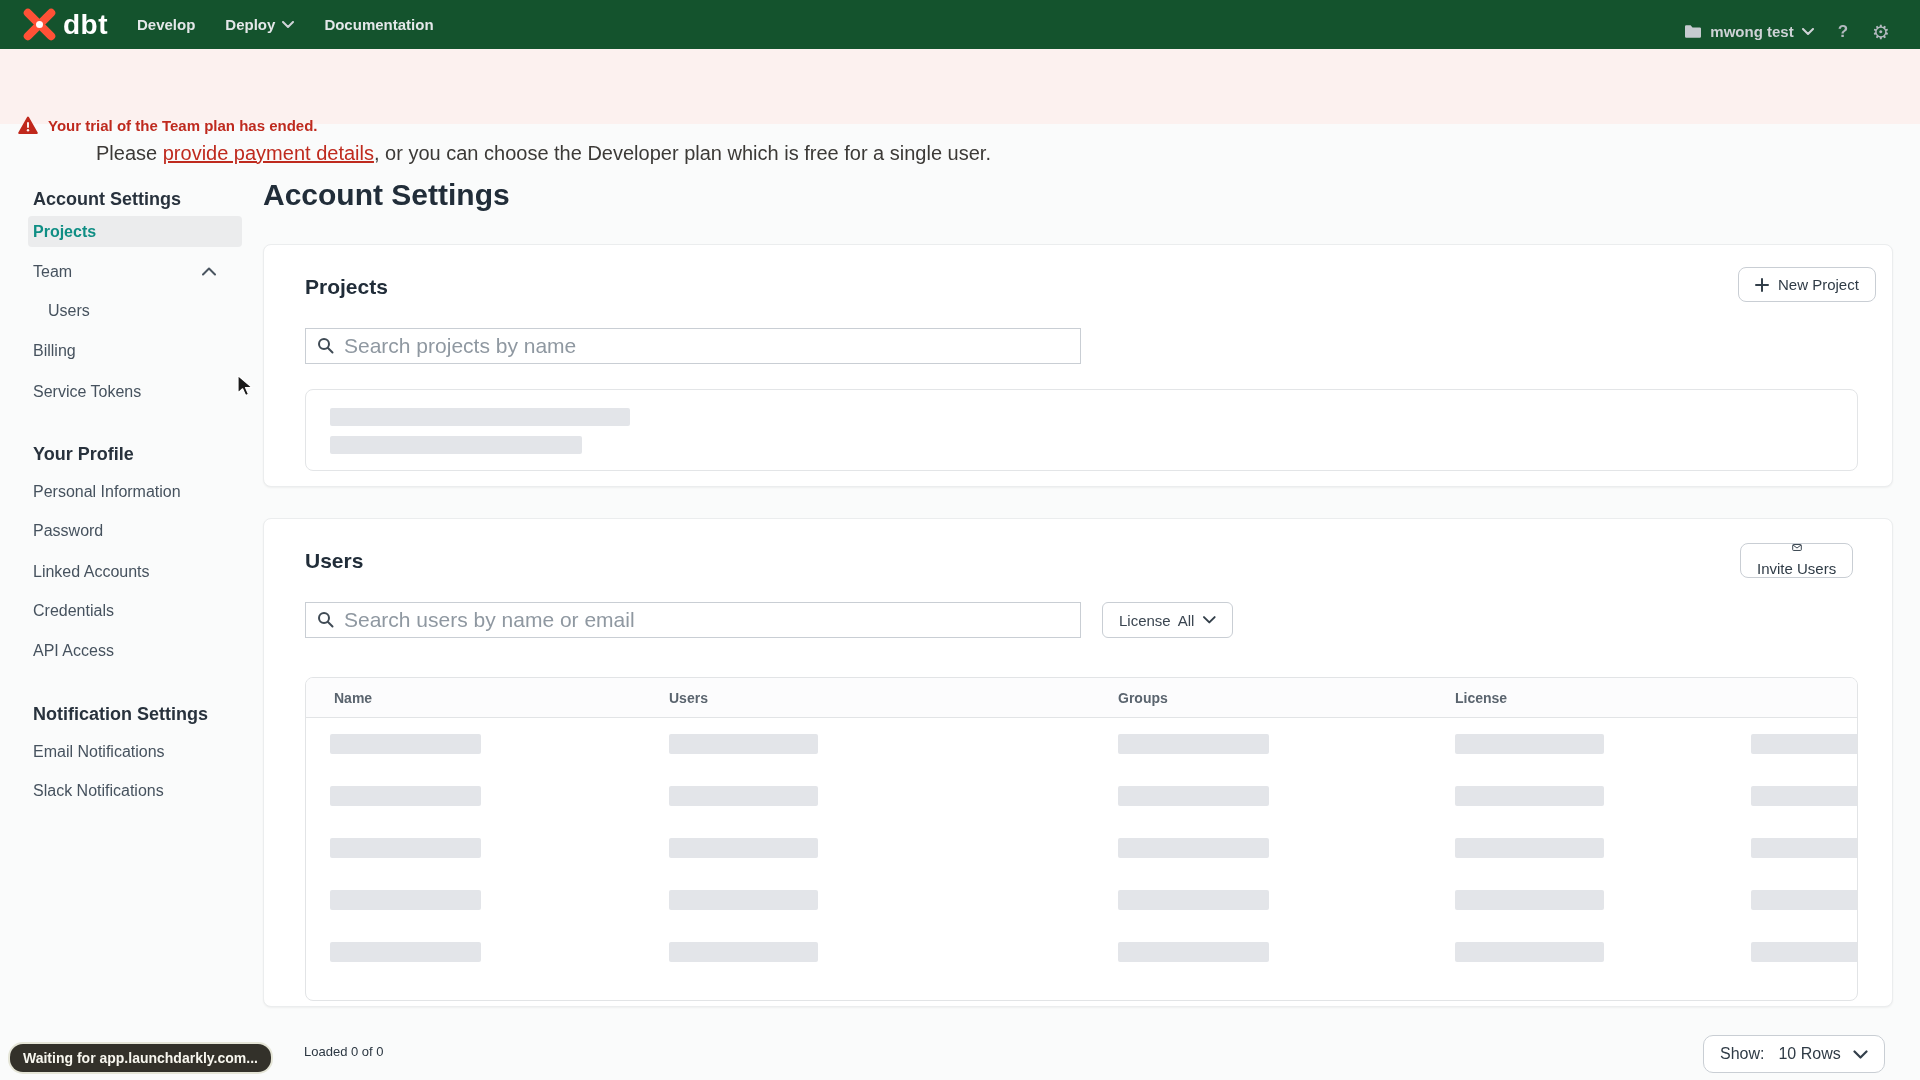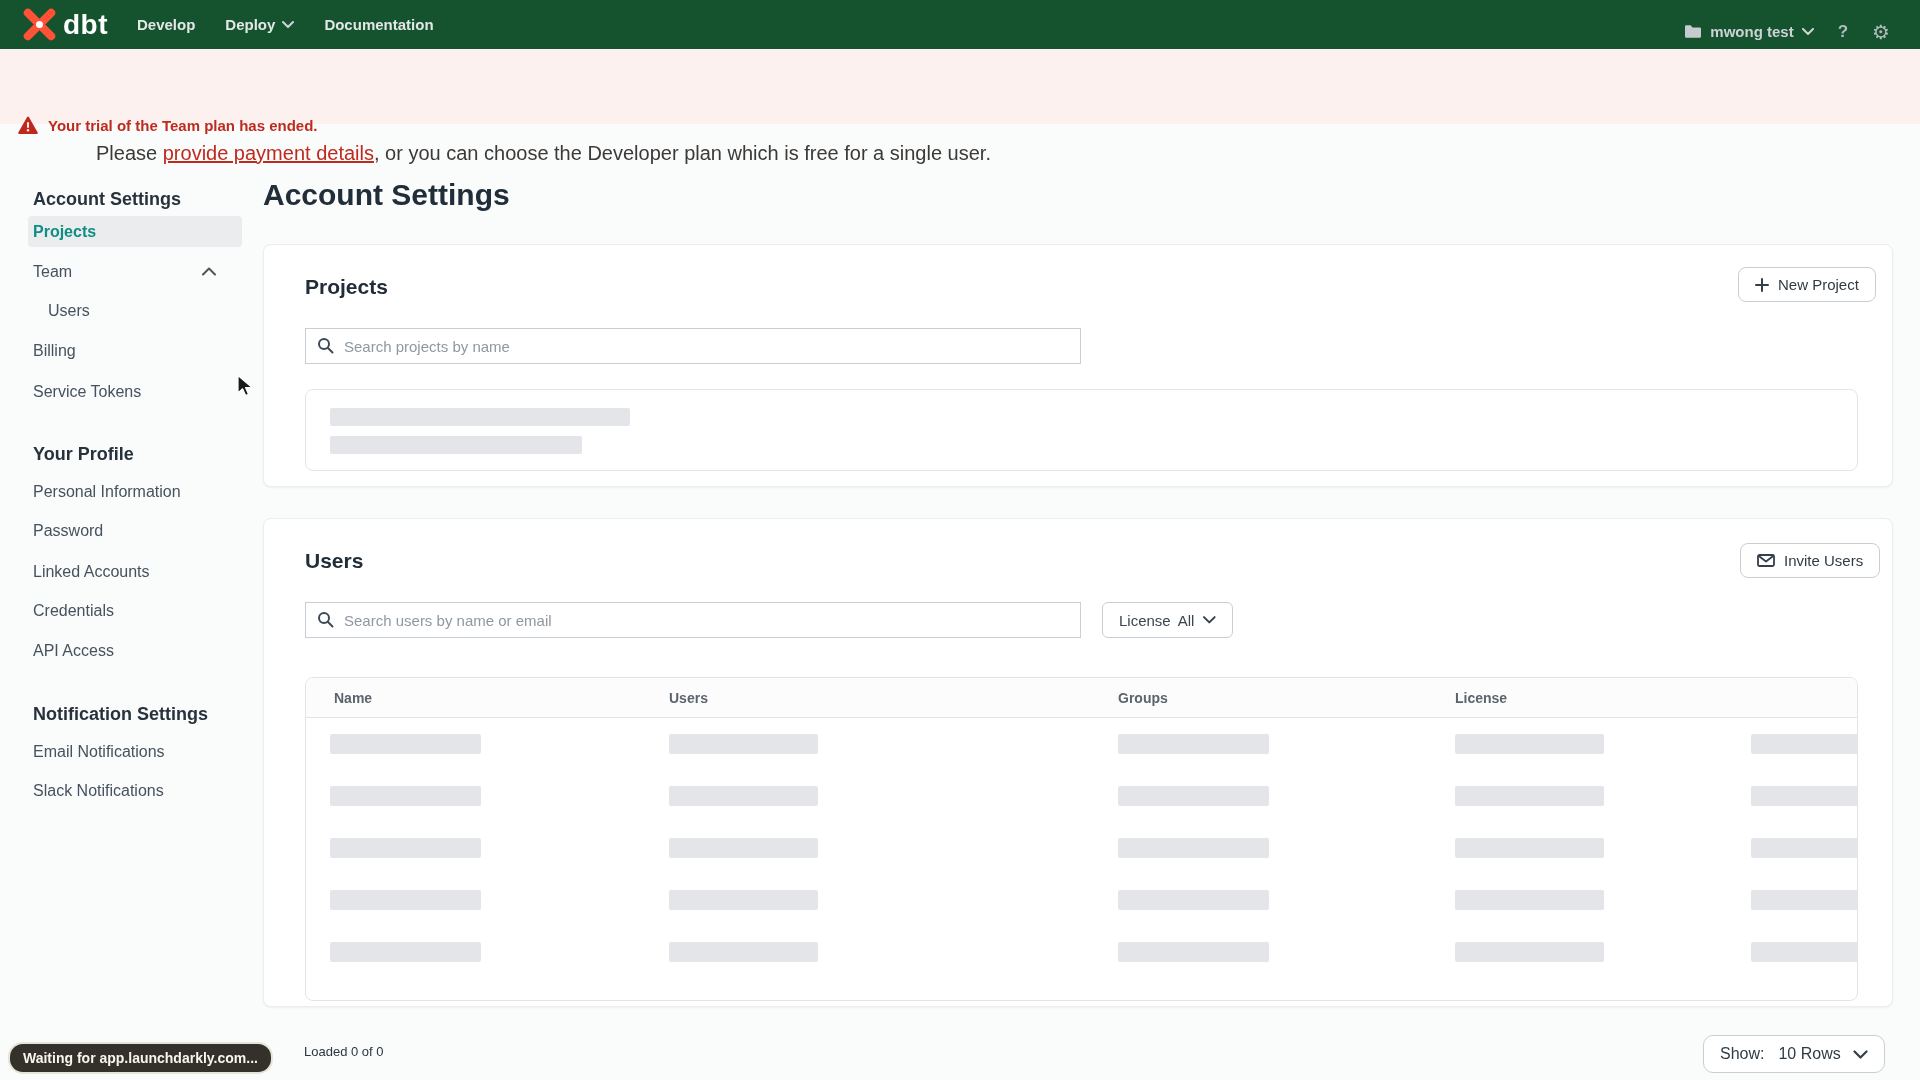--- a/index.html
+++ b/index.html
@@ -36,21 +36,21 @@
   .side-chevron { position:absolute; right:26px; top:11px; }
   
   .page-title { position:absolute; left:263px; top:178px; font-size:30px; font-weight:bold; color:#212d39; }
   .card { position:absolute; left:263px; width:1630px; background:#fff; border:1px solid #ebedee; border-radius:8px; box-shadow:0 1px 2px rgba(0,0,0,0.05); }
   .card-projects { top:244px; height:243px; }
   .card-users { top:518px; height:489px; }
   .card-heading { position:absolute; left:41px; font-size:21px; font-weight:bold; color:#212d39; }
   .btn { position:absolute; display:flex; align-items:center; gap:9px; background:#fff; border:1px solid #c9ced4; border-radius:8px; font-size:15px; color:#2f3b46; padding:0 16px; height:35px; cursor:pointer; font-family:"Liberation Sans", sans-serif; }
   .search-wrap { position:absolute; left:41px; width:776px; height:36px; }
   .search-wrap svg { position:absolute; left:12px; top:9px; }
-  .search-input { width:100%; height:36px; border:1px solid #c9ced4; border-radius:0; padding:0 12px 0 38px; font-size:15px; color:#2b3742; font-family:"Liberation Sans", sans-serif; background:#fff; outline:none; }
+  .search-input { width:100%; height:36px; border:1px solid #c9ced4; border-radius:0; padding:0 12px 0 38px; font-size:21px; color:#2b3742; font-family:"Liberation Sans", sans-serif; background:#fff; outline:none; }
   .search-input::placeholder { color:#8f98a1; }
   
   .proj-panel { position:absolute; left:41px; top:144px; width:1553px; height:82px; border:1px solid #e3e5e7; border-radius:8px; background:#fff; }
   .skel { background:#e3e5e9; border-radius:2px; }
   .proj-skel-1 { position:absolute; left:24px; top:18px; width:300px; height:18px; }
   .proj-skel-2 { position:absolute; left:24px; top:46px; width:252px; height:18px; }
   
   .license-filter { left:838px; top:83px; width:131px; height:36px; justify-content:center; border-radius:6px; }
   .license-filter .flt-label { color:#3a4550; }
   
@@ -163,21 +163,21 @@
     <input class="search-input" type="text" placeholder="Search projects by name" style="">
   </div>
   <div class="proj-panel">
     <div class="skel proj-skel-1"></div>
     <div class="skel proj-skel-2"></div>
   </div>
 </div>
 
 <div class="card card-users">
   <div class="card-heading" style="top:30px;">Users</div>
-  <div class="btn" style="left:1476px; top:24px;">
+  <div class="btn" style="left:1476px; top:24px;flex-direction:column;">
     <svg width="18" height="13" viewBox="0 0 18 13">
         <rect x="1" y="1" width="16" height="11" rx="1.5" fill="none" stroke="#333f4a" stroke-width="1.8"></rect>
         <path d="M1.5 1.8 L9 7.5 L16.5 1.8" fill="none" stroke="#333f4a" stroke-width="1.8" stroke-linejoin="round"></path>
       </svg>
     <span>Invite Users</span>
   </div>
   <div class="search-wrap" style="top:83px;">
     <svg width="17" height="17" viewBox="0 0 17 17">
         <circle cx="7" cy="7" r="5" fill="none" stroke="#3f4a54" stroke-width="2"></circle>
         <line x1="11" y1="11" x2="15.5" y2="15.5" stroke="#3f4a54" stroke-width="2" stroke-linecap="round"></line>

